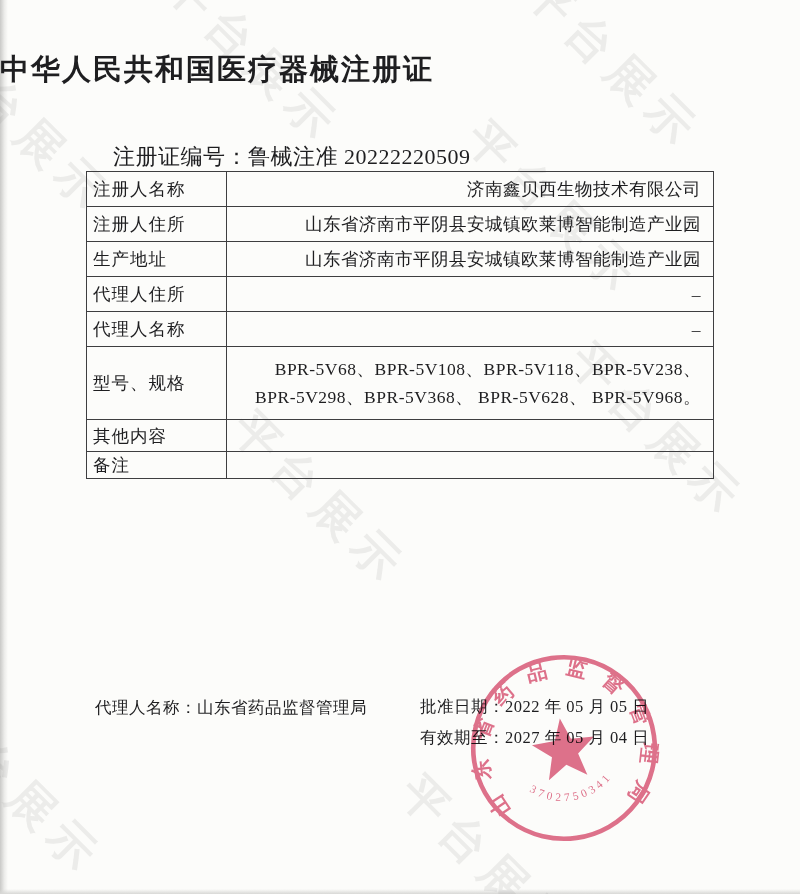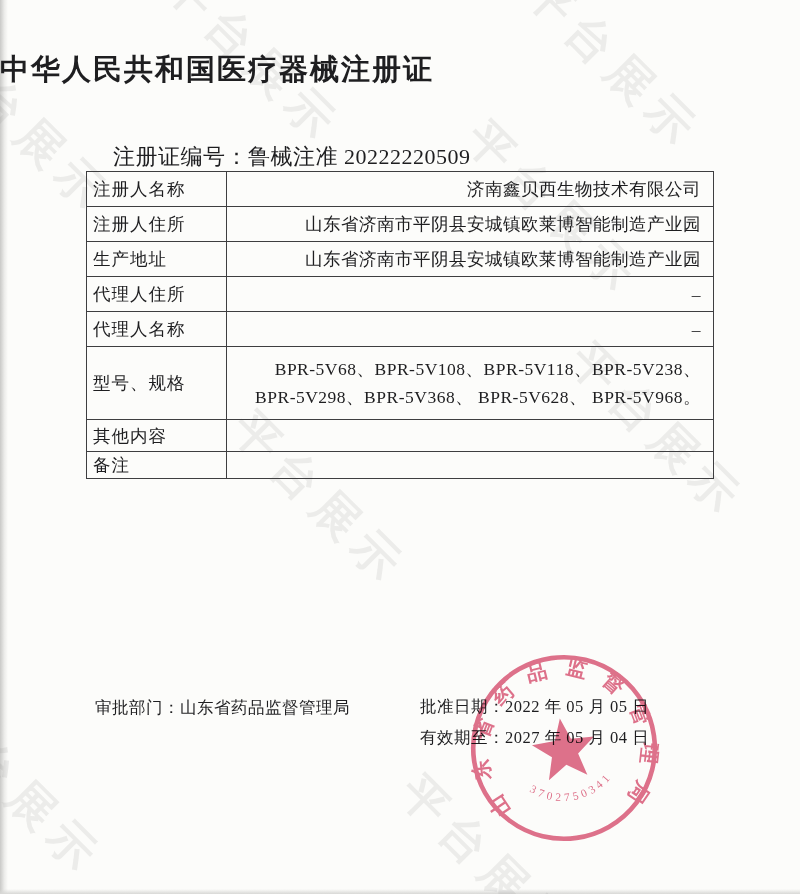--- a/index.html
+++ b/index.html
@@ -118,21 +118,21 @@
     <th>其他内容</th>
     <td></td>
   </tr>
   <tr style="height:17px">
     <th>备注</th>
     <td></td>
   </tr>
 </tbody>
   </table>
 
-<div class="footer-dept">审批部门：山东省药品监督管理局</div>
+<div class="footer-dept">代理人名称：山东省药品监督管理局</div>
 
 <div class="footer-dates">
   <div>
     <span>批准日期：</span><span>2022 年 05 月 05 日</span>
   </div>
   <div>
     <span>有效期至：</span><span>2027 年 05 月 04 日</span>
   </div>
 </div>
 

